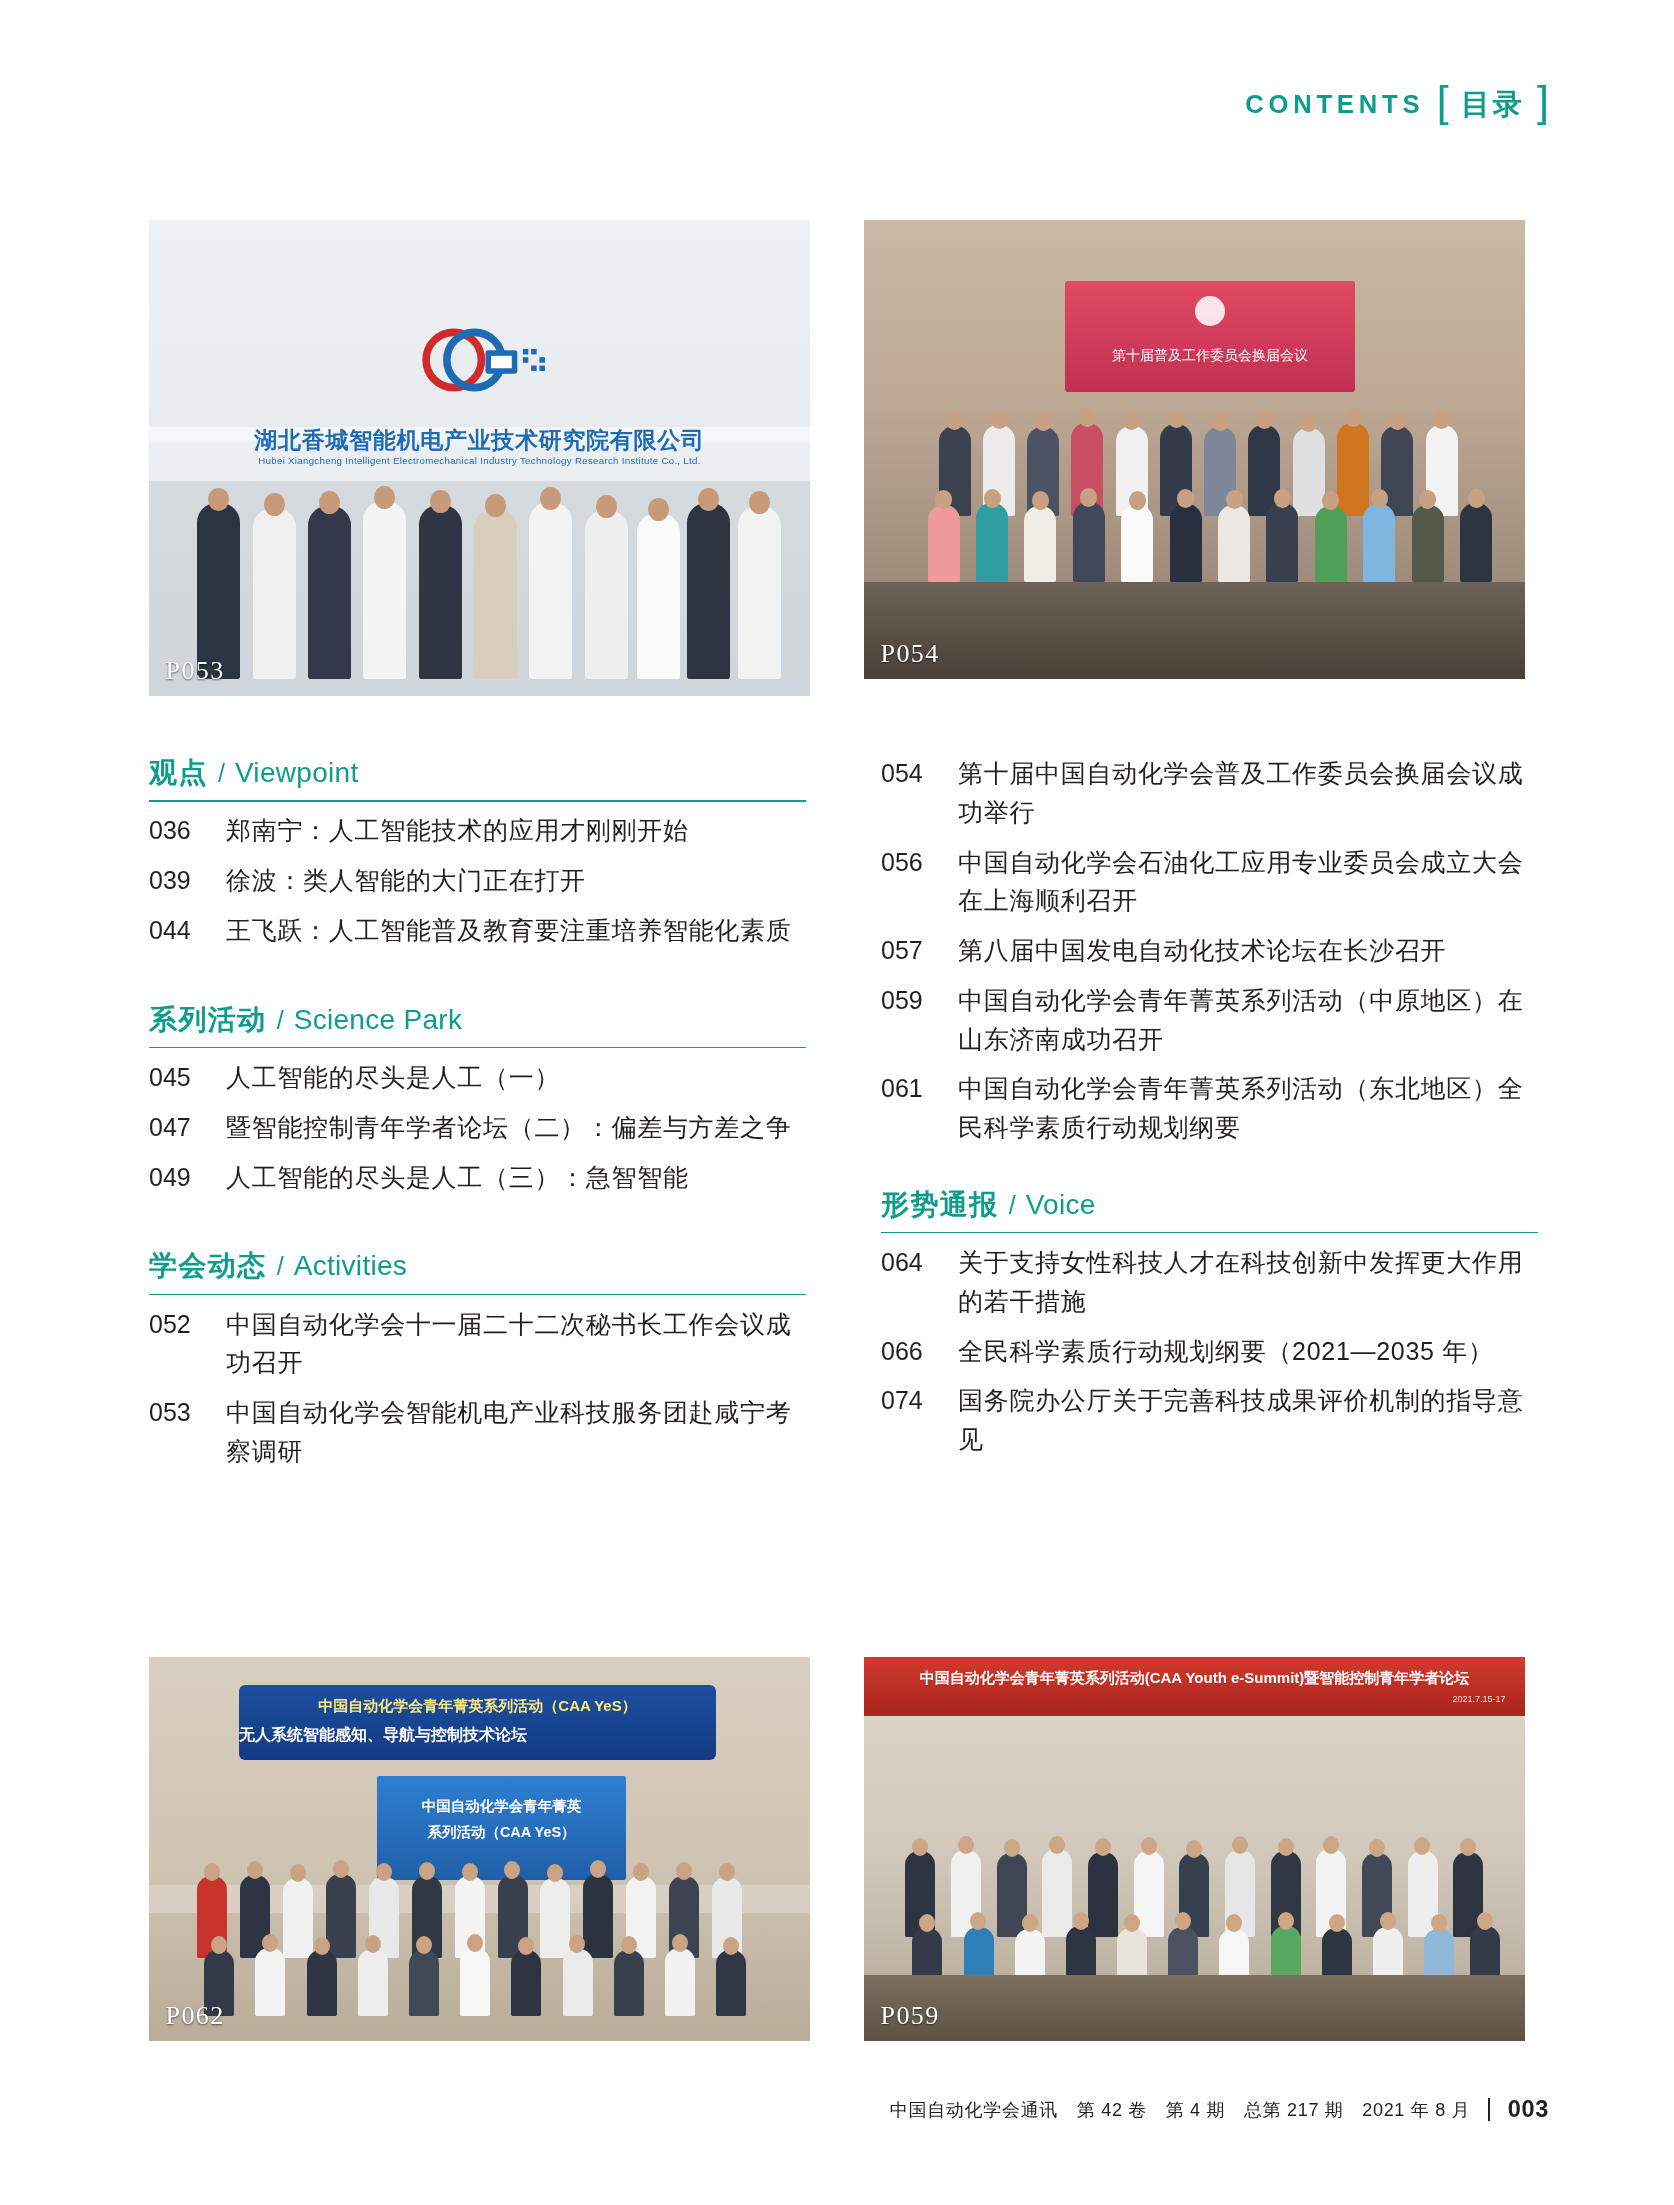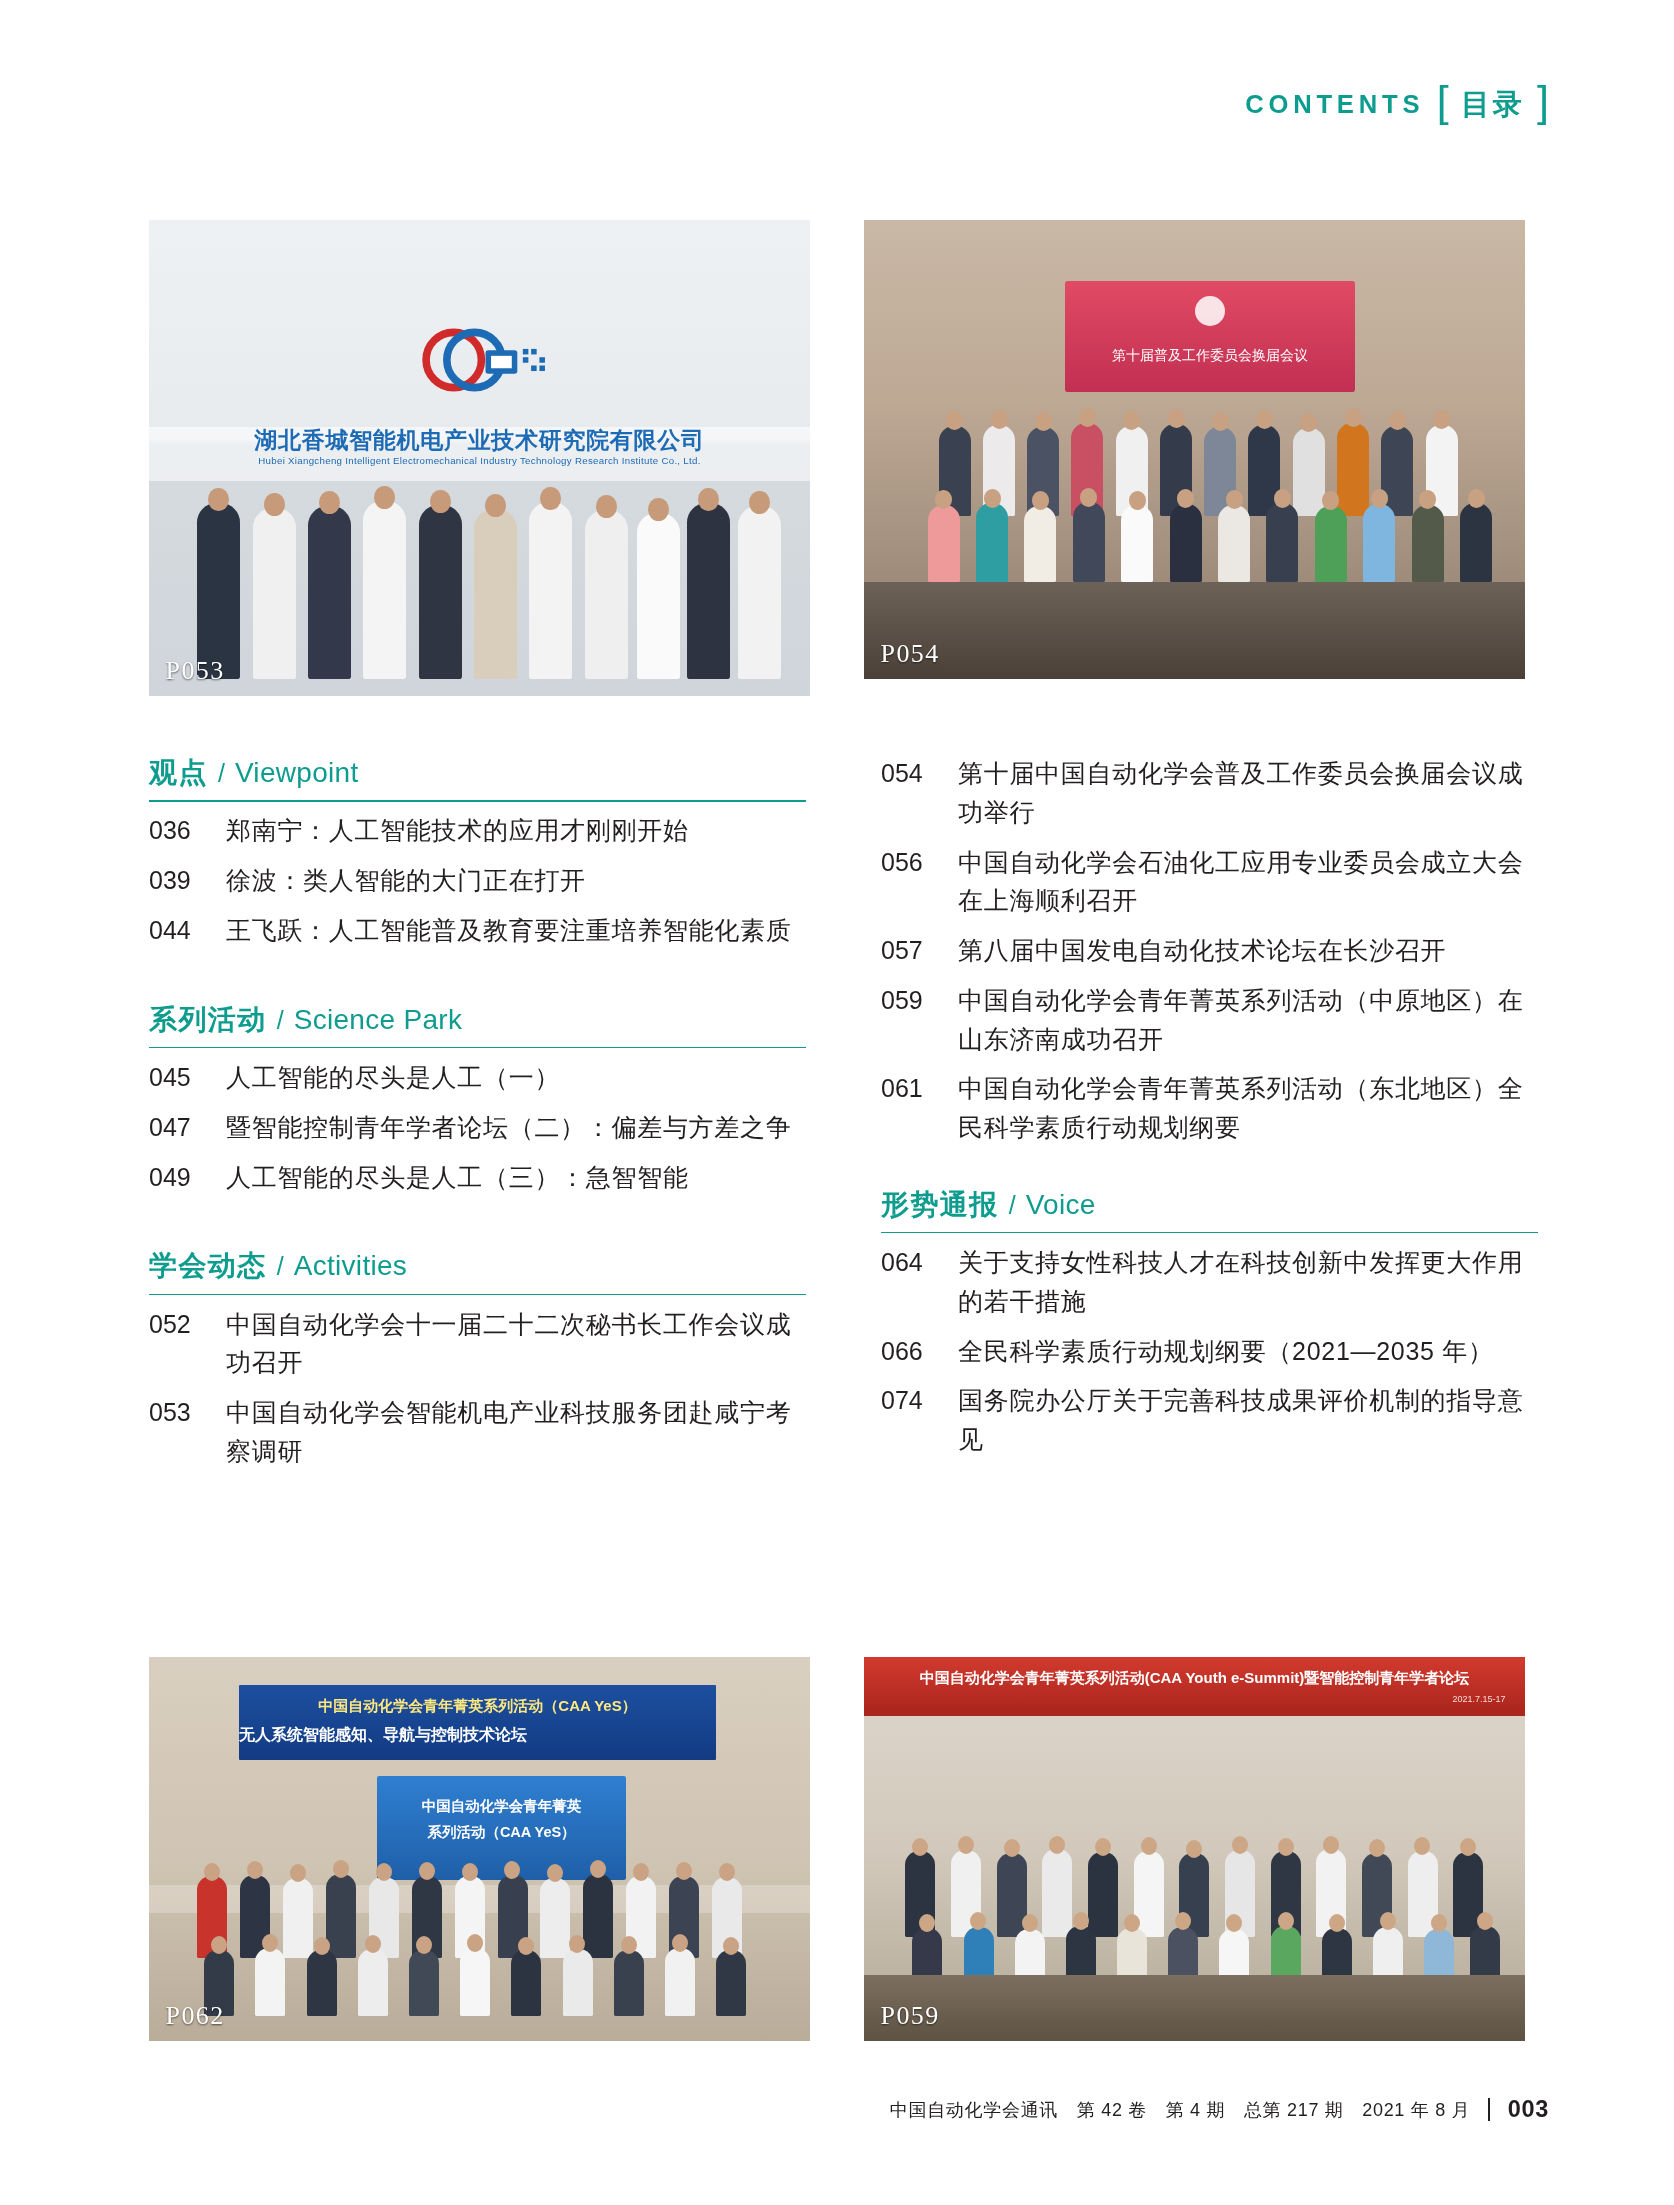--- a/index.html
+++ b/index.html
@@ -134,21 +134,21 @@
   }
 
   
   #photo-bottom-left {
     left: 149px; top: 1657px; width: 661px; height: 384px;
     background: linear-gradient(#d9cfc0 0%, #cfc3b2 55%, #b9ac99 100%);
   }
   .bl-banner {
     position: absolute; left: 90px; top: 28px; width: 477px; height: 75px;
     background: linear-gradient(#1d4fa0, #123b82);
-    border-radius: 1px;
+    border-radius: 6px;
   }
   .bl-banner .l1 {
     position: absolute; left: 0; right: 0; top: 12.4px; text-align: center;
     color: #ffe97f; font-size: 15px; font-weight: bold;
   }
   .bl-banner .l2 {
     position: absolute; left: 0; right: 0; top: 40px; text-align: left;
     color: #ffffff; font-size: 16px; font-weight: bold;
   }
   .bl-screen {

